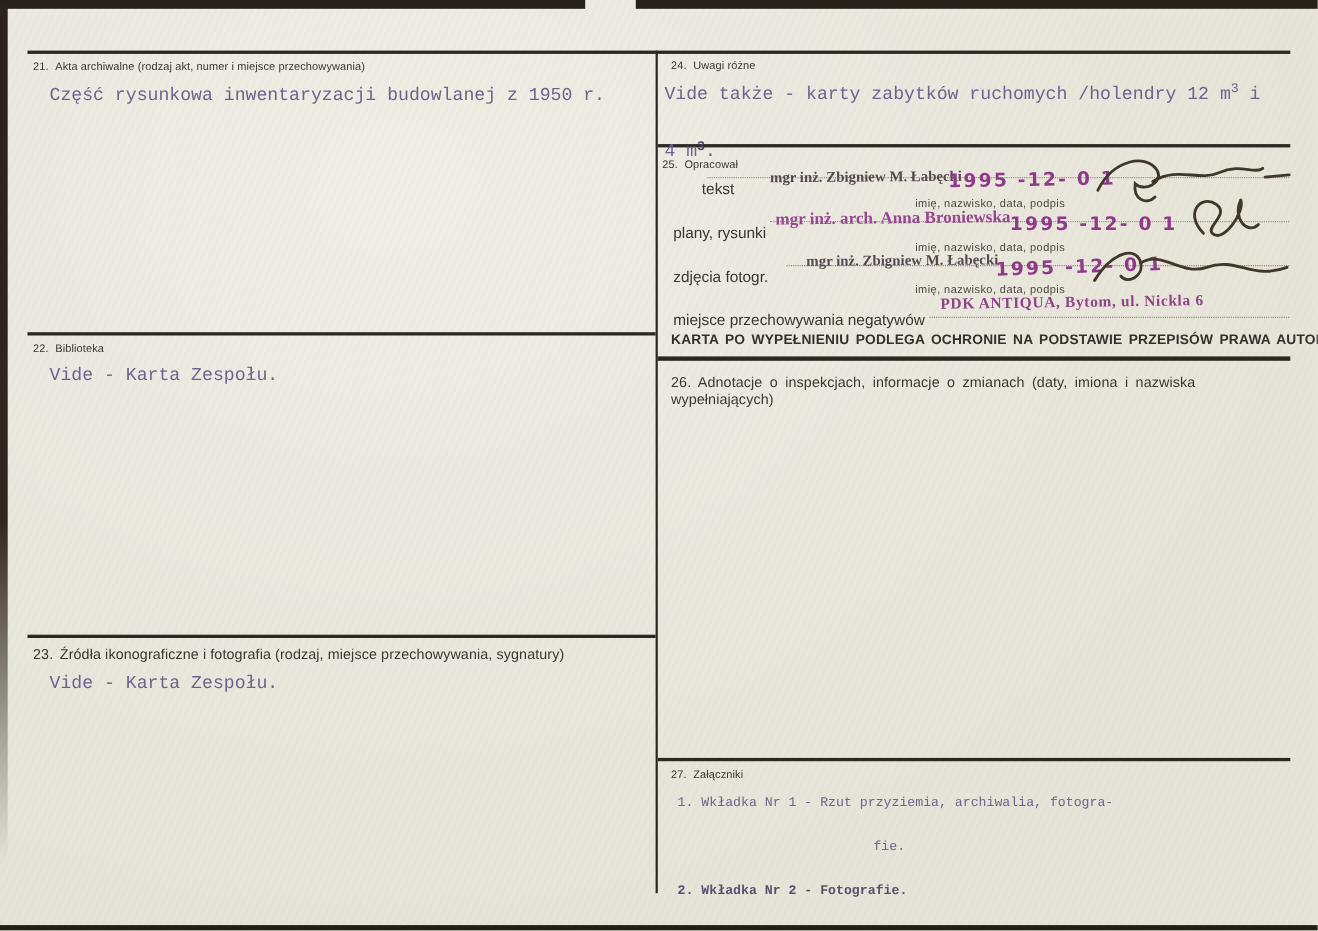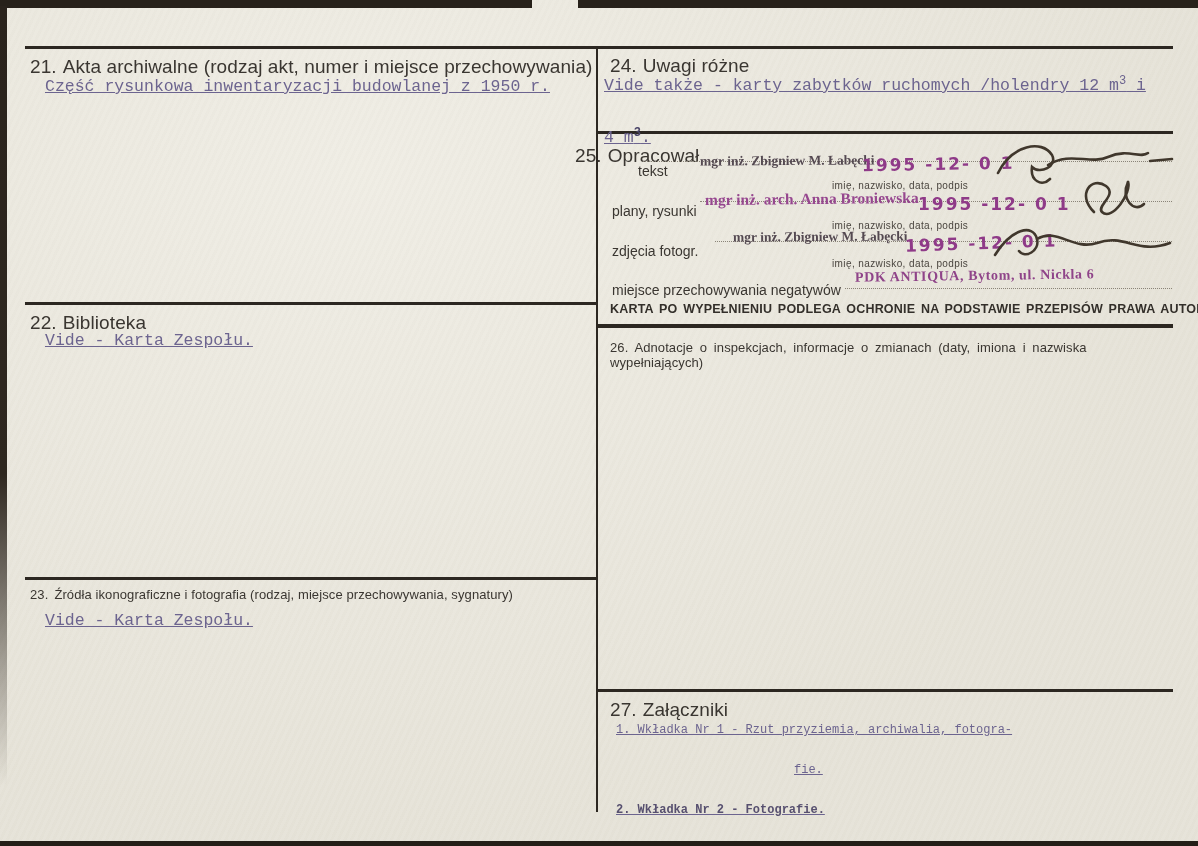--- a/index.html
+++ b/index.html
@@ -25,29 +25,29 @@
   .rule{position:absolute;background:#2c2721;}
   .rule-top{left:25px;top:46px;width:1148px;height:3px;}
   .rule-vert{left:596px;top:46px;width:2px;height:766px;}
   .rule-l22{left:25px;top:302px;width:571px;height:3px;}
   .rule-l23{left:25px;top:577px;width:571px;height:3px;}
   .rule-r25{left:598px;top:131px;width:575px;height:3px;}
   .rule-r26{left:598px;top:324px;width:575px;height:4px;}
   .rule-r27{left:598px;top:689px;width:575px;height:3px;}
 
   .hdr{
-    position:absolute;color:#3a3631;font-size:19px;letter-spacing:0.1px;
+    position:absolute;color:#3a3631;font-size:10px;letter-spacing:0.1px;
     white-space:nowrap;
   }
   .hdr .num{margin-right:6px;}
 
   .tw{ 
     position:absolute;color:#6c648f;
     font-family:"Liberation Mono","DejaVu Sans Mono",monospace;
-    font-size:16.5px;line-height:19px;white-space:pre;text-decoration:underline;
+    font-size:16.5px;line-height:19px;white-space:pre;
   }
   .tw sup{font-size:12px;line-height:0;vertical-align:6px;}
   .tw .bold-sup{font-weight:bold;color:#4a4468;}
   .tw-dark{color:#57506f;font-weight:bold;}
 
   .lbl{position:absolute;color:#3a3631;font-size:14px;white-space:nowrap;}
   .dotline{position:absolute;border-bottom:1.6px dotted #8a8478;height:0;}
   .caption{position:absolute;color:#4a453f;font-size:10px;letter-spacing:0.4px;white-space:nowrap;padding-left:32px;}
 
   .stamp-name{
@@ -108,21 +108,21 @@
   <span class="num">23.</span><span>Źródła ikonograficzne i fotografia (rodzaj, miejsce przechowywania, sygnatury)</span>
 </div>
 <div class="tw" style="left:45px;top:611px;">Vide - Karta Zespołu.</div>
 
 <div class="hdr" style="left:610px;top:55px;">
   <span class="num">24.</span><span>Uwagi różne</span>
 </div>
 <div class="tw" style="left:604px;top:73px;line-height:26px;"><span>Vide także - karty zabytków ruchomych /holendry 12 m</span><sup>3</sup><span> i</span><br>
 <span>4 m</span><sup class="bold-sup">3</sup><span>.</span></div>
 
-<div class="hdr" style="left:575px;top:145px;">
+<div class="hdr" style="left:602px;top:145px;">
   <span class="num">25.</span><span>Opracował</span>
 </div>
 
 <div class="lbl" style="left:612px;top:163px;margin-left:26px;">tekst</div>
 <div class="dotline" style="left:643px;top:161px;width:529px;"></div>
 <div class="stamp-name stamp-dark" style="left:700px;top:153px;">mgr inż. Zbigniew M. Łabęcki</div>
 <div class="stamp-date" style="left:862px;top:154px;transform:rotate(-1deg);">1995 -12- 0 1</div>
 <div class="caption" style="left:800px;top:180px;">imię, nazwisko, data, podpis</div>
 <svg class="sig" style="left:990px;top:135px;" width="195" height="60" viewBox="0 0 195 60">
   <path d="M8,38 C22,10 52,4 62,20 C68,31 50,40 42,32 C40,46 52,52 60,44"></path>

